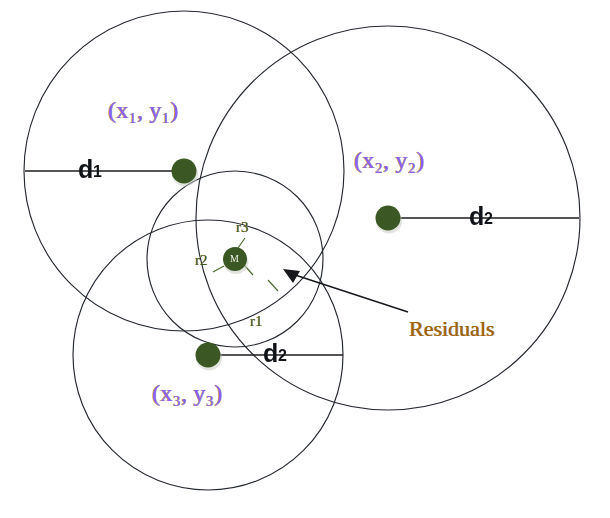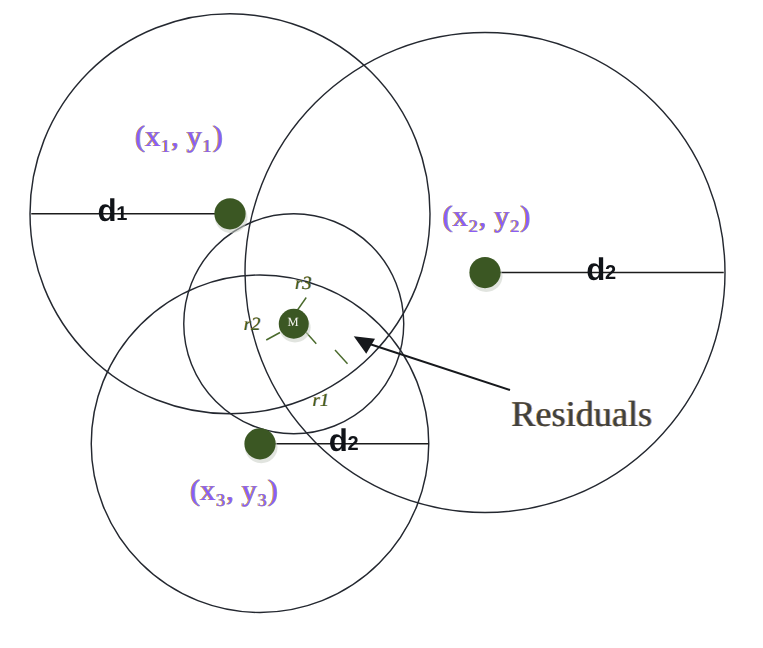--- a/index.html
+++ b/index.html
@@ -87,27 +87,26 @@
     color: #101318;
     white-space: nowrap;
   }
   .residual-label {
     position: absolute;
     font-family: "Liberation Serif", "DejaVu Serif", serif;
     font-size: 15px;
     color: #3f5c24;
     white-space: nowrap;
     text-shadow: -0.5px 0 rgba(215,150,40,0.8), 0.5px 0 rgba(40,90,180,0.45);
-    font-style: italic;
   }
   .callout-label {
     position: absolute;
     font-family: "Liberation Serif", "DejaVu Serif", serif;
-    font-size: 29px;
-    color: #404040;
+    font-size: 22px;
+    color: #a16207;
     white-space: nowrap;
     text-shadow: -0.7px 0 rgba(222,150,30,0.8), 0.7px 0 rgba(30,80,190,0.5);
   }
   .point-letter {
     position: absolute;
     font-family: "Liberation Serif", "DejaVu Serif", serif;
     font-size: 10px;
     color: #f3f3ee;
     white-space: nowrap;
     font-variant: small-caps;
@@ -155,21 +154,21 @@
     <line class="leader-line" x1="408" y1="312" x2="292" y2="274"></line>
     <polygon class="arrow-head" points="283,269 300,271 293,283"></polygon>
 
   </svg>
 
   <div class="coord-label" style="left:108px; top:97px;">(x₁, y₁)</div>
 
   <div class="dist-label" style="left:78px; top:155px;">d</div>
   <div class="dist-label" style="left:93px; top:163px; font-size:16px;">1</div>
 
-  <div class="coord-label" style="left:354px; top:161px;">(x₂, y₂)</div>
+  <div class="coord-label" style="left:354px; top:147px;">(x₂, y₂)</div>
 
   <div class="dist-label" style="left:469px; top:202px;">d</div>
   <div class="dist-label" style="left:484px; top:210px; font-size:16px;">2</div>
 
   <div class="coord-label" style="left:152px; top:380px;">(x₃, y₃)</div>
 
   <div class="dist-label" style="left:263px; top:339px;">d</div>
   <div class="dist-label" style="left:278px; top:347px; font-size:16px;">2</div>
 
   <div class="residual-label" style="left:236px; top:219px;">r3</div>

